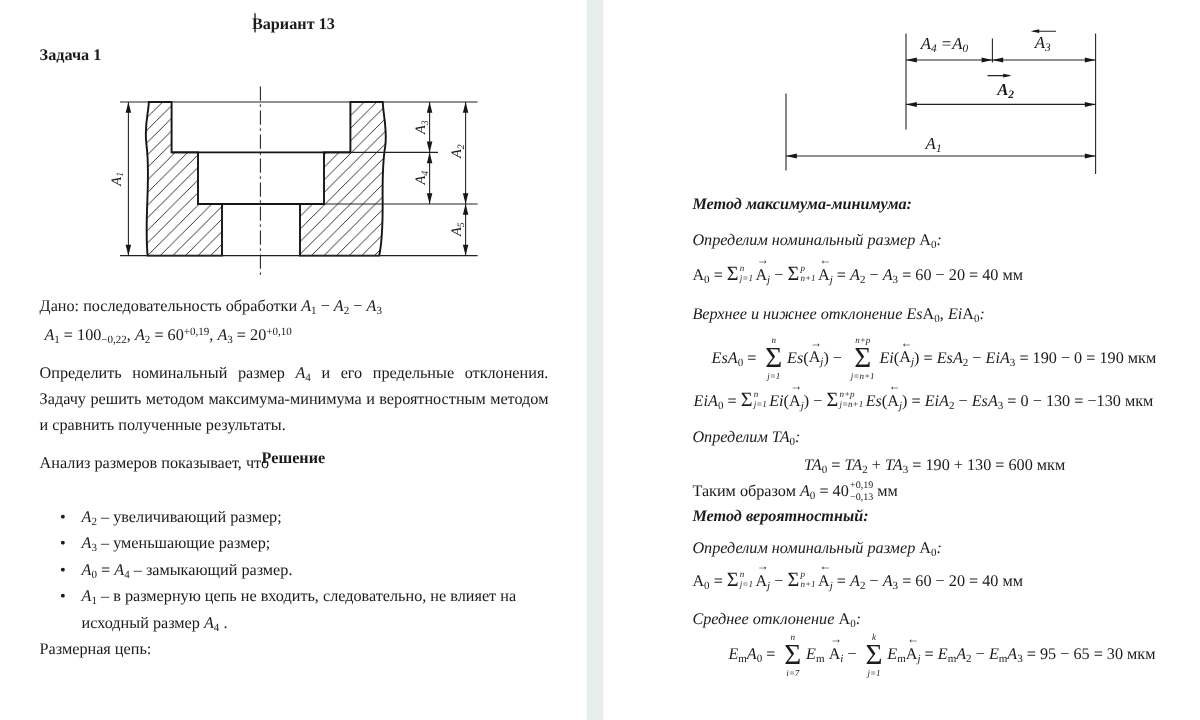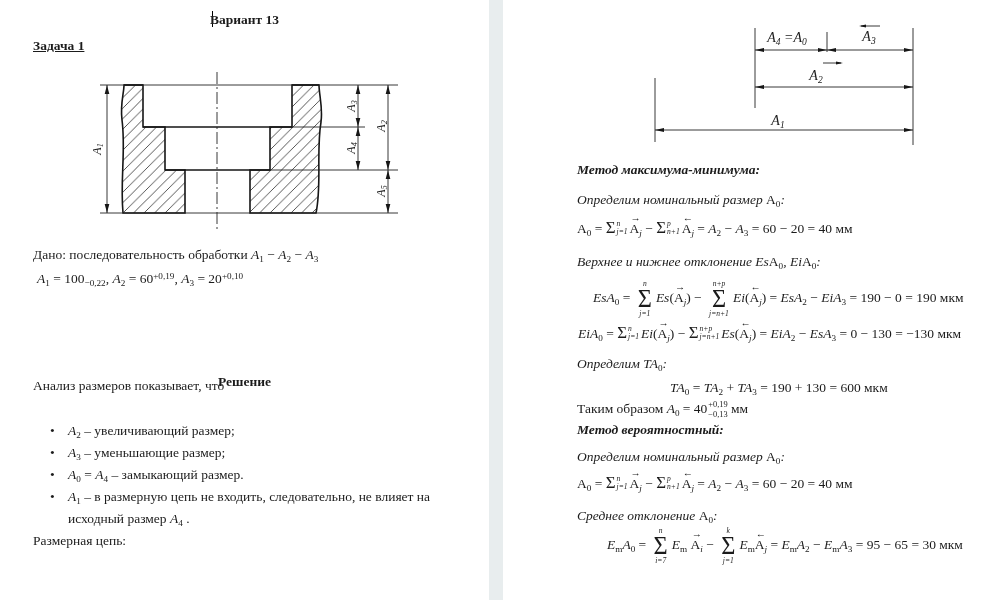--- a/index.html
+++ b/index.html
@@ -8,21 +8,21 @@
   .page{position:absolute;top:0;height:600px;background:#fff;}
   #left-page{left:0;width:489px;}
   #right-page{left:503px;width:497px;}
   #divider{position:absolute;top:0;height:600px;left:489px;width:14px;}
   .abs{position:absolute;}
   .ln{position:absolute;font-size:13.5px;line-height:1.3;white-space:nowrap;}
   .wrapln{white-space:normal;}
   .bold{font-weight:bold;}
   .ital{font-style:italic;}
   .center{text-align:center;}
-  .underline{text-decoration:underline;}
+  .underline{}
   .just{text-align:justify;}
   .mi{font-style:italic;}
   sub,sup{font-size:0.68em;line-height:0;}
   sub{vertical-align:-0.28em;}
   sup{vertical-align:0.45em;}
   .vec{position:relative;display:inline-block;}
   .vec .var{position:absolute;top:-0.72em;left:50%;transform:translateX(-50%);
             font-size:0.75em;line-height:1;}
   .vec sub{font-style:italic;}
   .sumi{display:inline-flex;align-items:center;}
@@ -89,20 +89,21 @@
     </svg>
 
     <div class="rlab" style="left:97px;top:149px;"><span class="mi">A</span><sub>1</sub></div>
     <div class="rlab" style="left:351px;top:106px;"><span class="mi">A</span><sub>3</sub></div>
     <div class="rlab" style="left:351px;top:148px;"><span class="mi">A</span><sub>4</sub></div>
     <div class="rlab" style="left:381px;top:126px;"><span class="mi">A</span><sub>2</sub></div>
     <div class="rlab" style="left:381px;top:191px;"><span class="mi">A</span><sub>5</sub></div>
 
     <div class="ln" style="left:33px;top:246px;"><span>Дано: последовательность обработки </span><span class="mi">A</span><sub>1</sub><span> − </span><span class="mi">A</span><sub>2</sub><span> − </span><span class="mi">A</span><sub>3</sub></div>
     <div class="ln" style="left:37px;top:270px;"><span class="mi">A</span><sub>1</sub><span> =  100</span><sub>−0,22</sub><span>, </span><span class="mi">A</span><sub>2</sub><span> =  60</span><sup>+0,19</sup><span>, </span><span class="mi">A</span><sub>3</sub><span> =  20</span><sup>+0,10</sup></div>
+    <div class="ln wrapln just" style="left:33px;top:300px;width:424px;line-height:21.5px;"><span>Определить номинальный размер </span><span class="mi">A</span><sub>4</sub><span> и его предельные отклонения. Задачу решить методом максимума-минимума и вероятностным методом и сравнить полученные результаты.</span></div>
     <div class="ln bold center" style="left:0;top:373px;width:489px;">Решение</div>
     <div class="ln" style="left:33px;top:377px;">Анализ размеров показывает, что</div>
 
     <div class="bul" style="left:50px;top:420px;width:400px;">
       <span class="dot">•</span>
       <span><span class="mi">A</span><sub>2</sub><span> – увеличивающий размер;</span></span>
     </div>
     <div class="bul" style="left:50px;top:442px;width:400px;">
       <span class="dot">•</span>
       <span><span class="mi">A</span><sub>3</sub><span> – уменьшающие размер;</span></span>
@@ -137,21 +138,21 @@
         <polygon points="755,87 764,84.9 764,89.1"></polygon>
         <polygon points="913,87 904,84.9 904,89.1"></polygon>
         <polygon points="655,130 664,127.9 664,132.1"></polygon>
         <polygon points="913,130 904,127.9 904,132.1"></polygon>
         <polygon points="859,26 866,24.4 866,27.6"></polygon>
         <polygon points="843,63 836,61.4 836,64.6"></polygon>
       </g>
     </svg>
     <div class="clab" style="left:284px;top:38px;"><span class="mi">A</span><sub>4</sub><span class="mi"> =</span><span class="mi">A</span><sub>0</sub></div>
     <div class="clab" style="left:366px;top:37px;"><span class="mi">A</span><sub>3</sub></div>
-    <div class="clab" style="left:313px;top:76px;"><span class="mi">A</span><sub>2</sub></div>
+    <div class="clab" style="left:335px;top:76px;font-weight:bold;"><span class="mi">A</span><sub>2</sub></div>
     <div class="clab" style="left:275px;top:121px;"><span class="mi">A</span><sub>1</sub></div>
 
     <div class="ln bold ital" style="left:74px;top:161px;">Метод максимума-минимума:</div>
     <div class="ln" style="left:74px;top:191px;"><span class="mi">Определим номинальный размер </span><span>A</span><sub>0</sub><span class="mi">:</span></div>
     <div class="ln" style="left:74px;top:220px;"><span>A</span><sub>0</sub><span> = </span><span class="sumi">
           <span class="sig">Σ</span>
           <span class="stk">
             <span>n</span>
             <span>j=1</span>
           </span>

